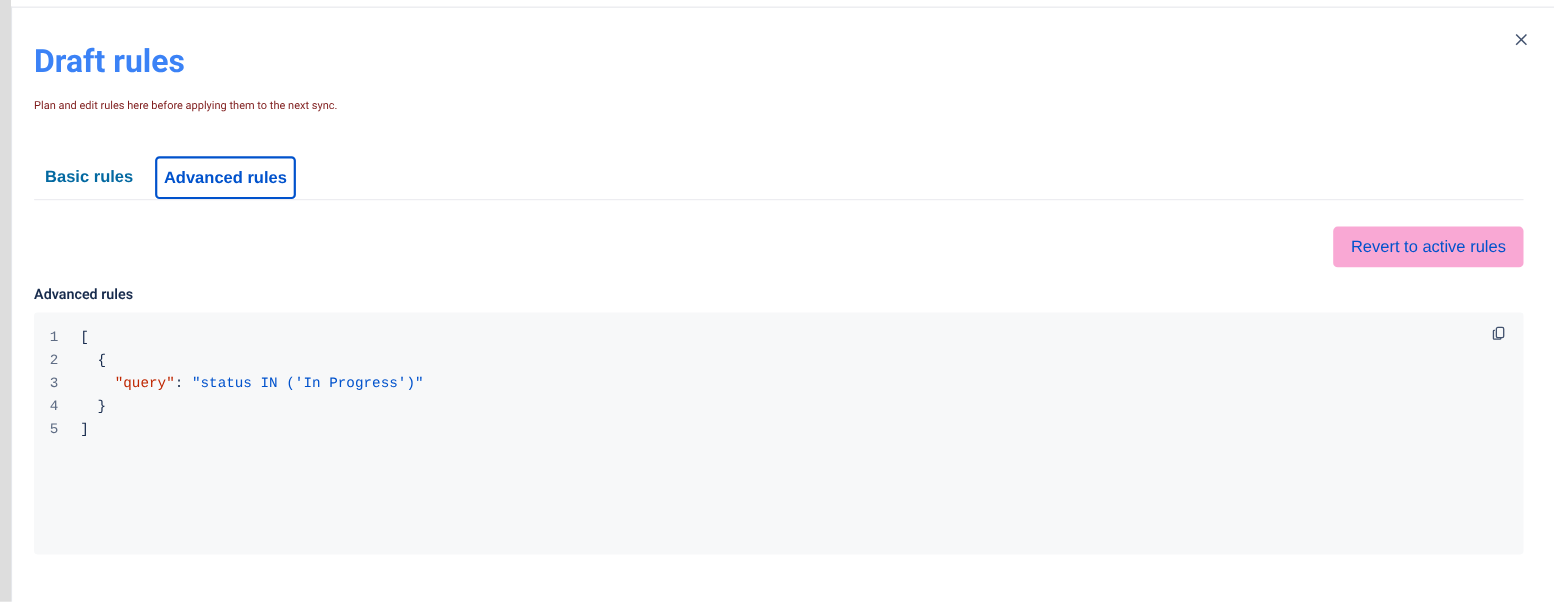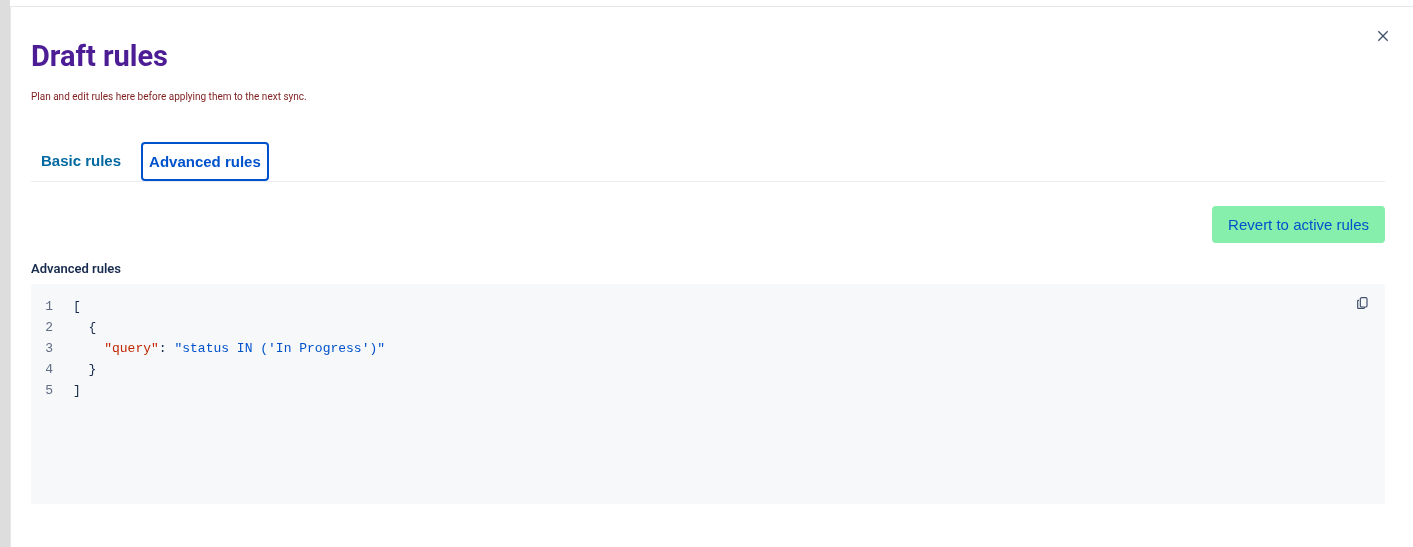--- a/index.html
+++ b/index.html
@@ -49,21 +49,21 @@
       align-items: center;
       justify-content: center;
     }
     .close-btn svg {
       width: 16px;
       height: 16px;
     }
     .title {
       font-size: 29px;
       font-weight: 700;
-      color: #4c1d95;
+      color: #3b82f6;
       margin-top: 8px;
       margin-bottom: 18px;
     }
     .subtitle {
       font-size: 10px;
       color: #7f1d1d;
       margin-bottom: 40px;
     }
     .tabs {
       display: flex;
@@ -85,21 +85,21 @@
       border: 2px solid #0052CC;
       border-radius: 4px;
       padding: 6px 6px;
     }
     .actions-row {
       display: flex;
       justify-content: flex-end;
       padding: 24px 0 18px 0;
     }
     .revert-btn {
-      background: #86efac;
+      background: #f9a8d4;
       color: #0052CC;
       border: none;
       border-radius: 4px;
       padding: 10px 16px;
       font-size: 15px;
       font-weight: 500;
       cursor: pointer;
     }
     .section-label {
       font-size: 13px;

